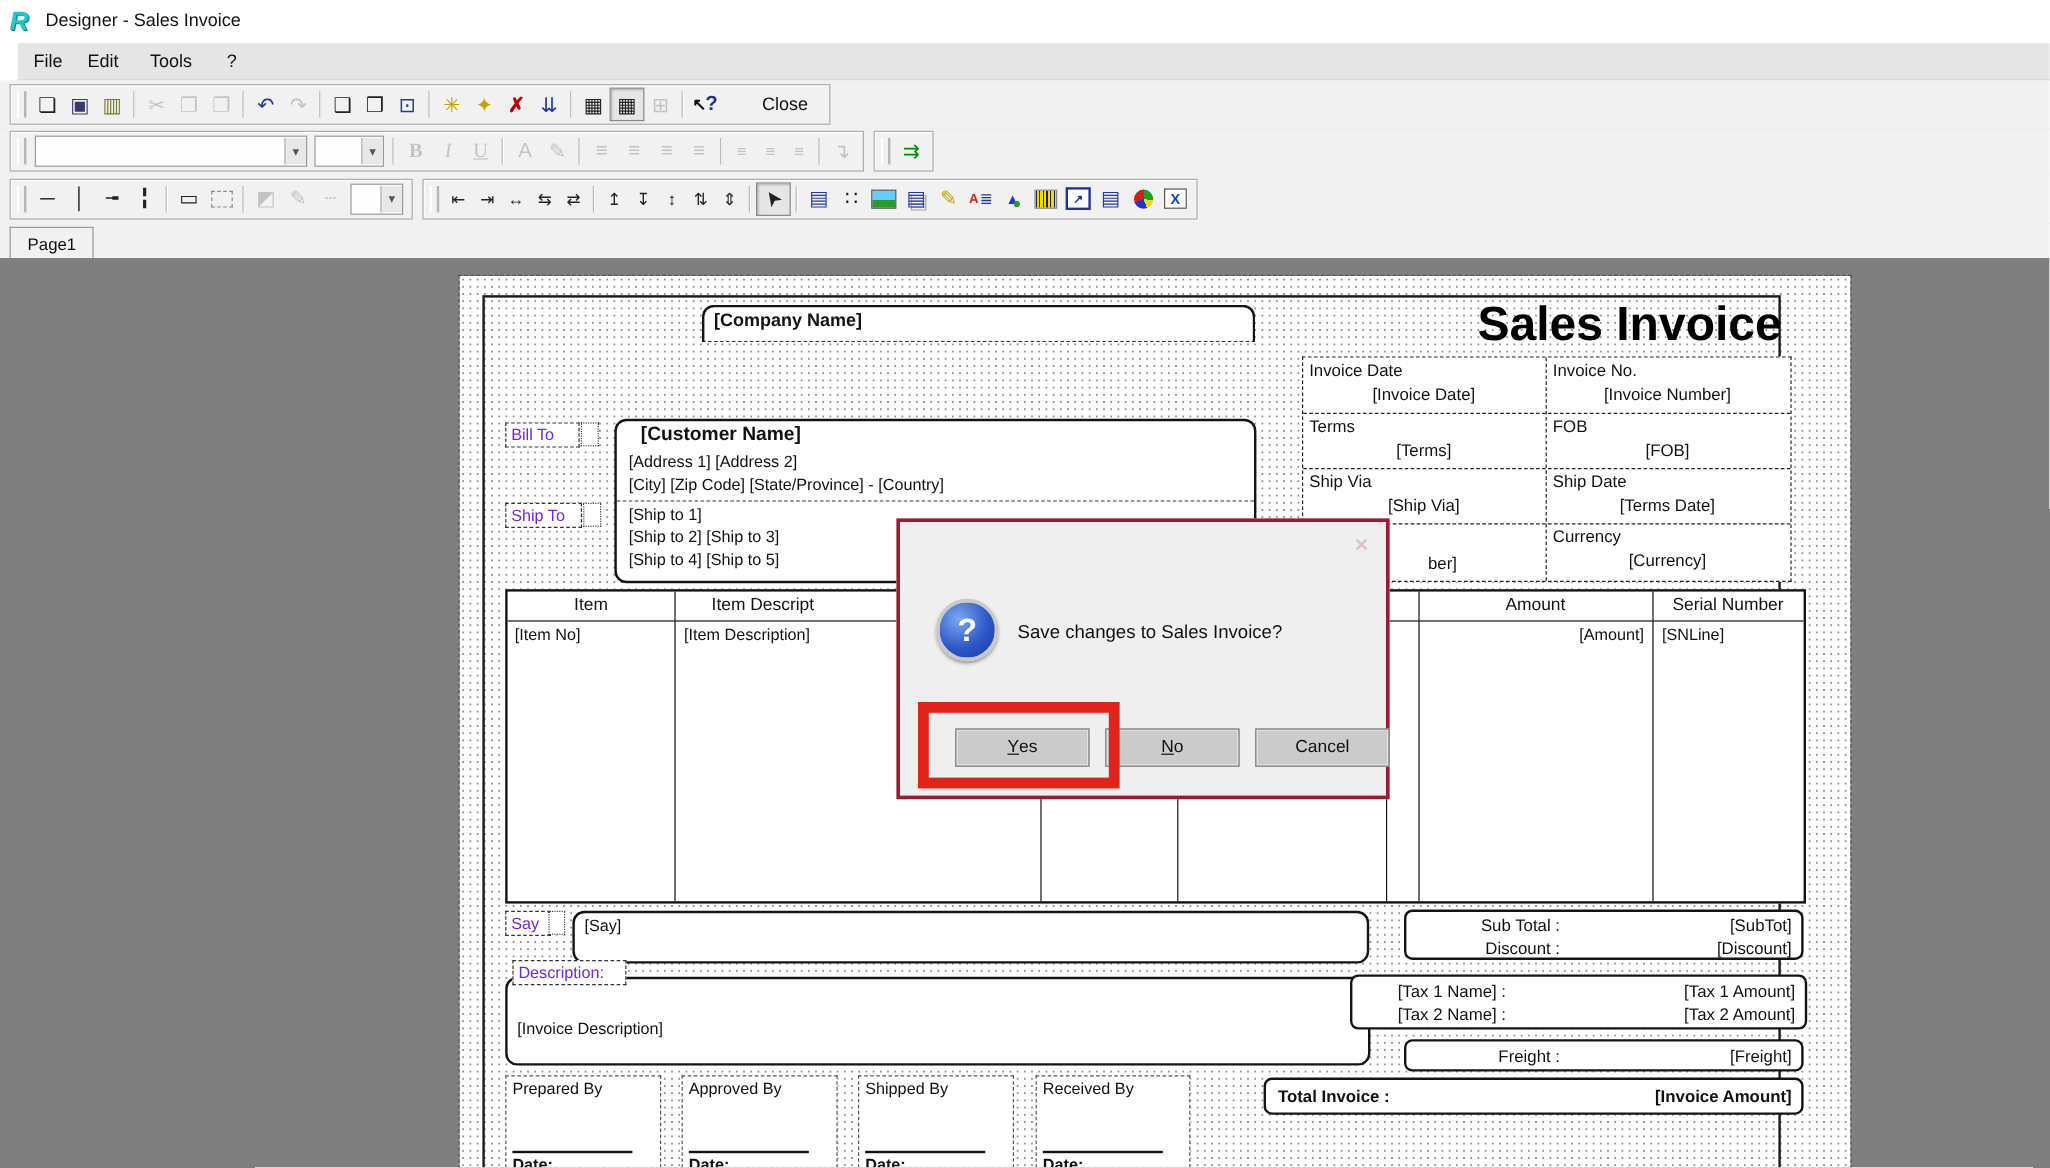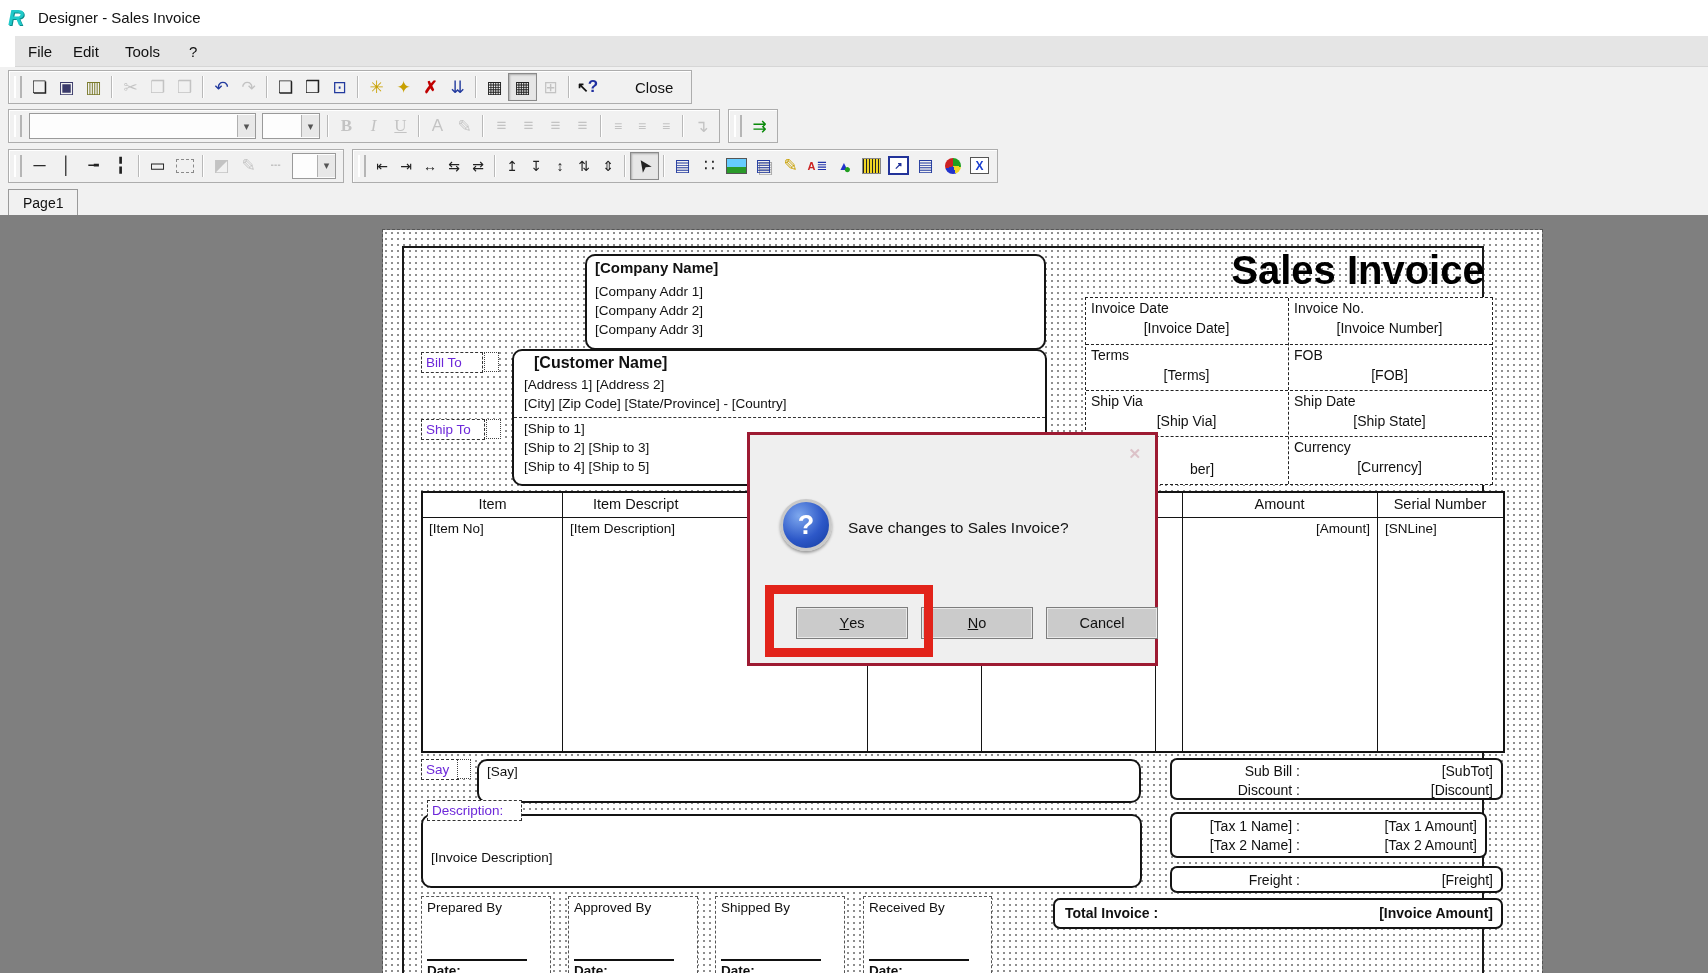--- a/index.html
+++ b/index.html
@@ -244,25 +244,20 @@
   </div>
 
   <div id="canvas">
     <div id="page">
 
       <div style="position:absolute;left:19px;top:16px;width:1078px;height:740px;border:2px solid #1a1a1a;"></div>
 
       <div class="solid-box" style="left:202px;top:24px;width:457px;height:28px;border-bottom:1.5px dashed #333;border-radius:10px 10px 0 0;">
         <span class="tmpl-txt" style="left:8px;top:3px;font-weight:bold;font-size:15px;">[Company Name]</span>
       </div>
-      <div class="solid-box" style="left:202px;top:52px;width:457px;height:66px;border-top:none;border-radius:0 0 10px 10px;">
-        <span class="tmpl-txt" style="left:8px;top:2px;">[Company Addr 1]</span>
-        <span class="tmpl-txt" style="left:8px;top:21px;">[Company Addr 2]</span>
-        <span class="tmpl-txt" style="left:8px;top:40px;">[Company Addr 3]</span>
-      </div>
 
       <div style="position:absolute;left:830px;top:18px;width:290px;height:50px;text-align:center;font-size:40px;font-weight:600;color:#000;white-space:nowrap;">Sales Invoice</div>
 
       <div id="hdrgrid">
         <div class="hg-vline" style="left:202px;"></div>
         <div class="hg-hline" style="top:46px;"></div>
         <div class="hg-hline" style="top:92px;"></div>
         <div class="hg-hline" style="top:138px;"></div>
         <div class="hg-cell" style="left:0;top:0;">
           <span class="hg-lbl">Invoice Date</span>
@@ -279,21 +274,21 @@
         <div class="hg-cell" style="left:203px;top:47px;">
           <span class="hg-lbl">FOB</span>
           <span class="hg-val">[FOB]</span>
         </div>
         <div class="hg-cell" style="left:0;top:93px;">
           <span class="hg-lbl">Ship Via</span>
           <span class="hg-val">[Ship Via]</span>
         </div>
         <div class="hg-cell" style="left:203px;top:93px;">
           <span class="hg-lbl">Ship Date</span>
-          <span class="hg-val">[Ship State]</span>
+          <span class="hg-val">[Terms Date]</span>
         </div>
         <div class="hg-cell" style="left:0;top:139px;">
           <span class="hg-lbl"></span>
           <span style="position:absolute;left:104px;top:24px;font-size:14px;color:#111;">ber]</span>
         </div>
         <div class="hg-cell" style="left:203px;top:139px;">
           <span class="hg-lbl">Currency</span>
           <span class="hg-val">[Currency]</span>
         </div>
       </div>
@@ -335,29 +330,29 @@
       <div class="solid-box" style="left:94px;top:529px;width:660px;height:40px;">
         <span class="tmpl-txt" style="left:8px;top:3px;">[Say]</span>
       </div>
       <div class="solid-box" style="left:38px;top:584px;width:717px;height:70px;">
         <span class="tmpl-txt" style="left:8px;top:14px;margin-top:20px;">[Invoice Description]</span>
       </div>
       <div class="dash-label" style="left:44px;top:570px;width:85px;background:#fff;">Description:</div>
 
       <div class="tot-box" style="left:787px;top:528px;width:333px;height:42px;padding-top:2px;box-sizing:border-box;">
         <div class="tot-row">
-            <span class="tot-lbl">Sub Bill :</span>
+            <span class="tot-lbl">Sub Total :</span>
             <span class="tot-val">[SubTot]</span>
           </div>
         <div class="tot-row">
             <span class="tot-lbl">Discount :</span>
             <span class="tot-val">[Discount]</span>
           </div>
       </div>
-      <div class="tot-box" style="left:787px;top:582px;width:317px;height:46px;padding-top:3px;box-sizing:border-box;">
+      <div class="tot-box" style="left:742px;top:582px;width:381px;height:46px;padding-top:3px;box-sizing:border-box;">
         <div class="tot-row">
             <span class="tot-lbl">[Tax 1 Name] :</span>
             <span class="tot-val">[Tax 1 Amount]</span>
           </div>
         <div class="tot-row">
             <span class="tot-lbl">[Tax 2 Name] :</span>
             <span class="tot-val">[Tax 2 Amount]</span>
           </div>
       </div>
       <div class="tot-box" style="left:787px;top:636px;width:333px;height:27px;padding-top:3px;box-sizing:border-box;">

